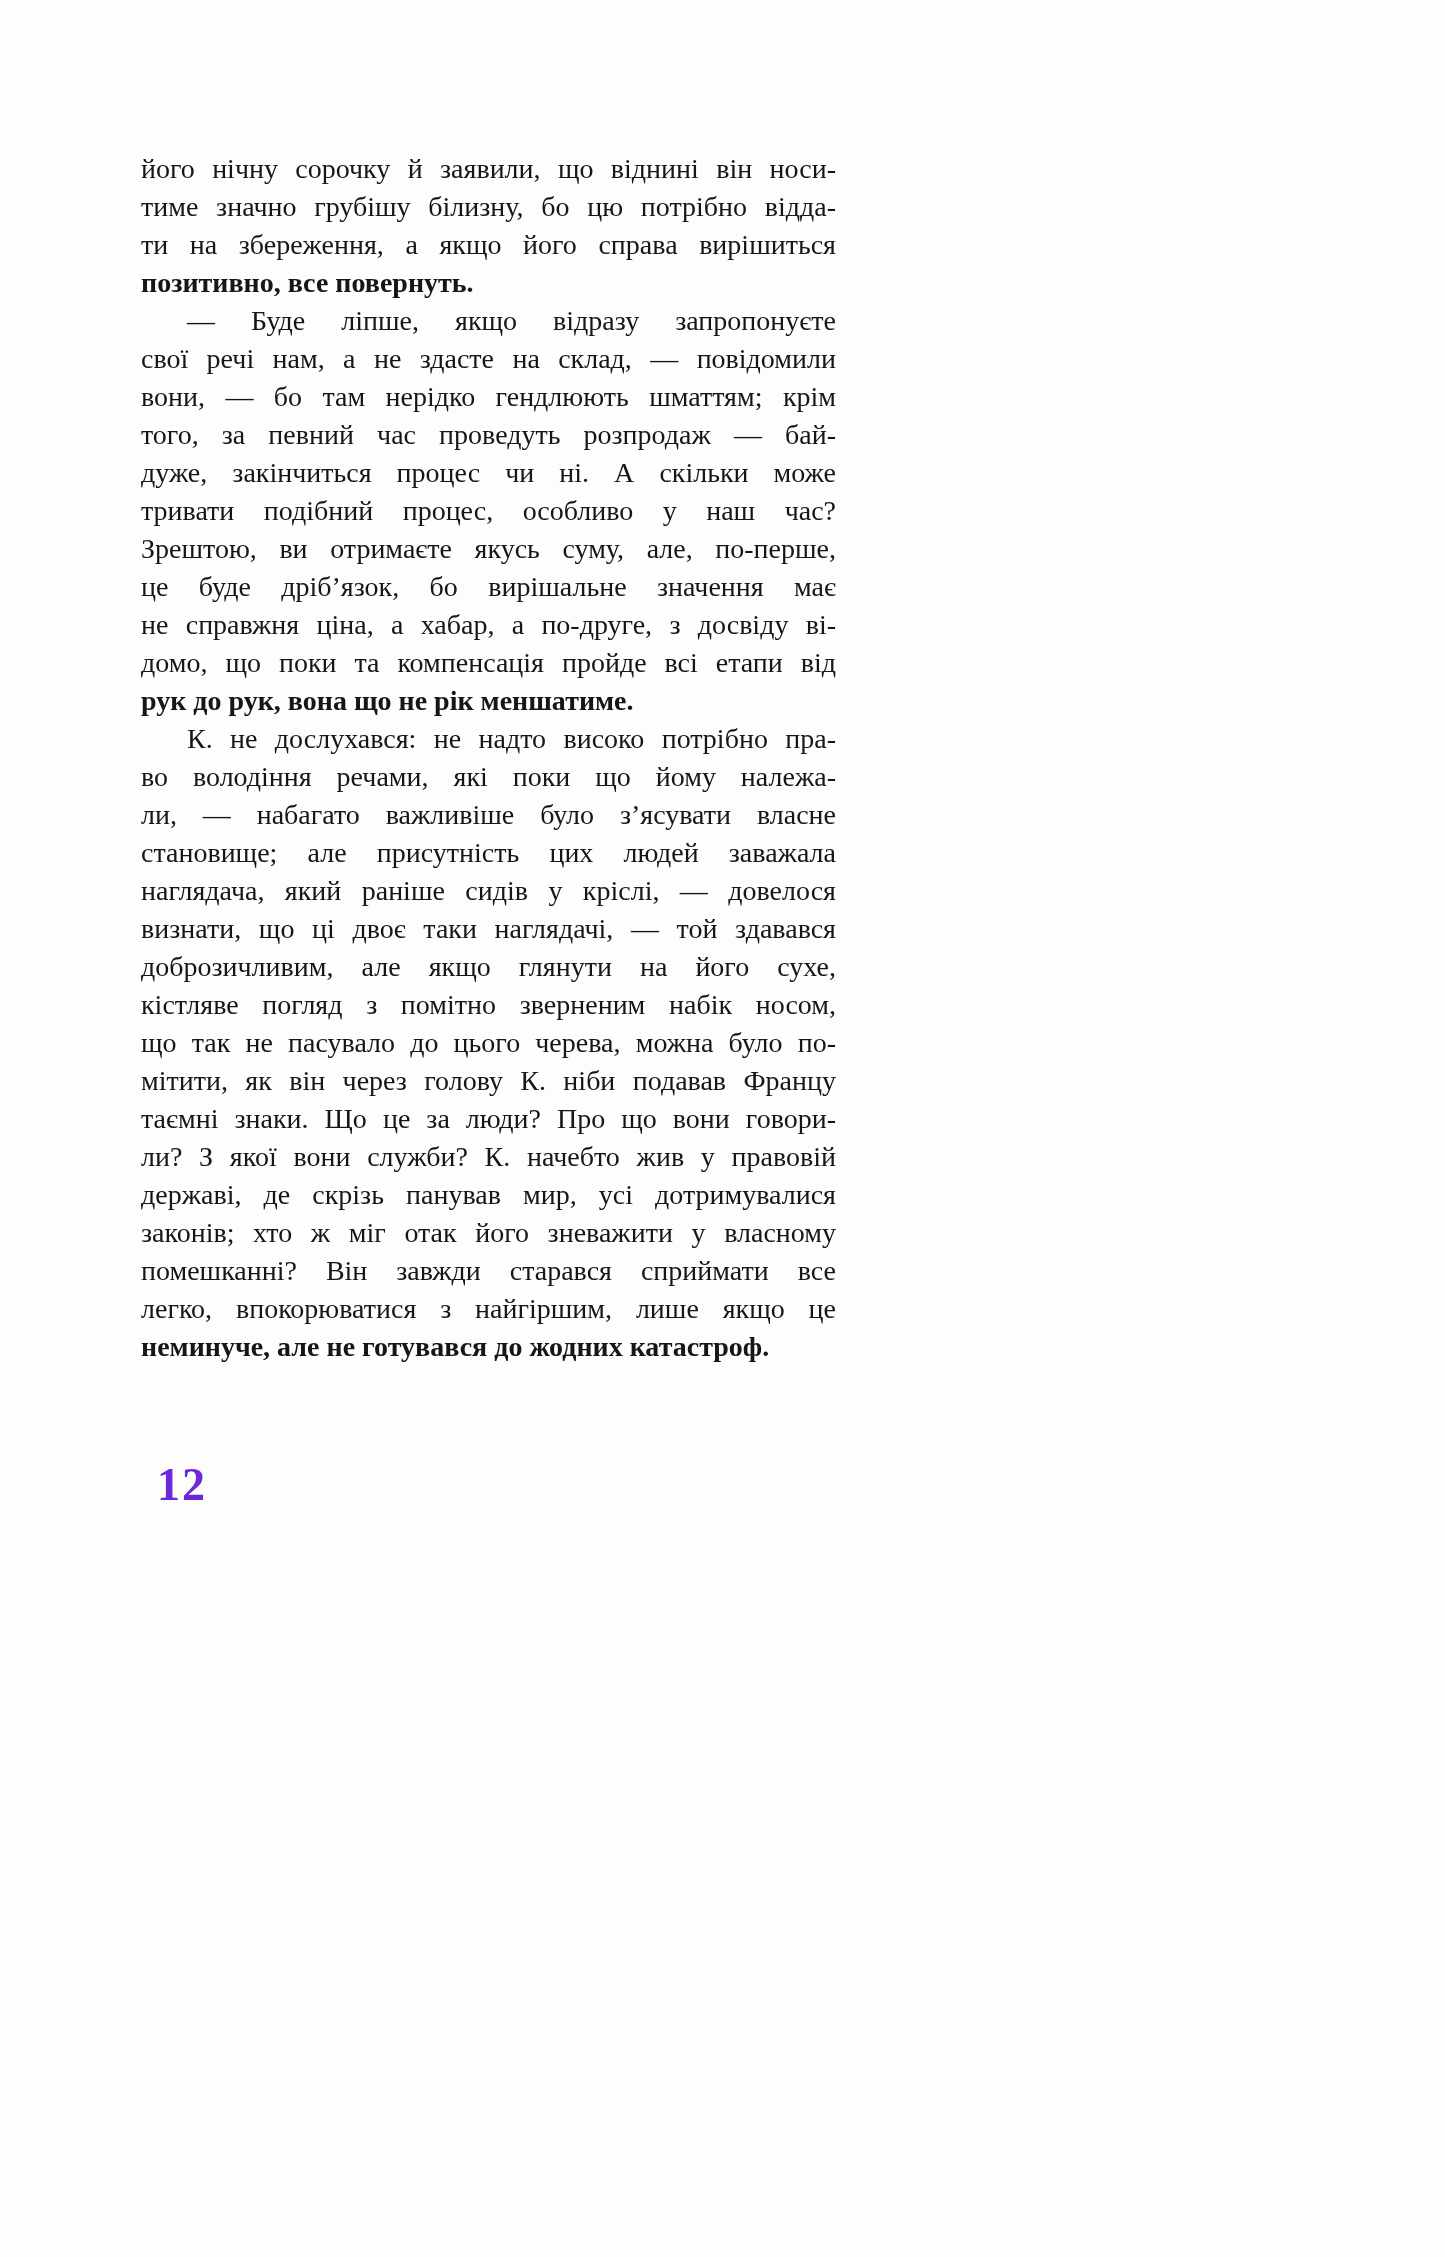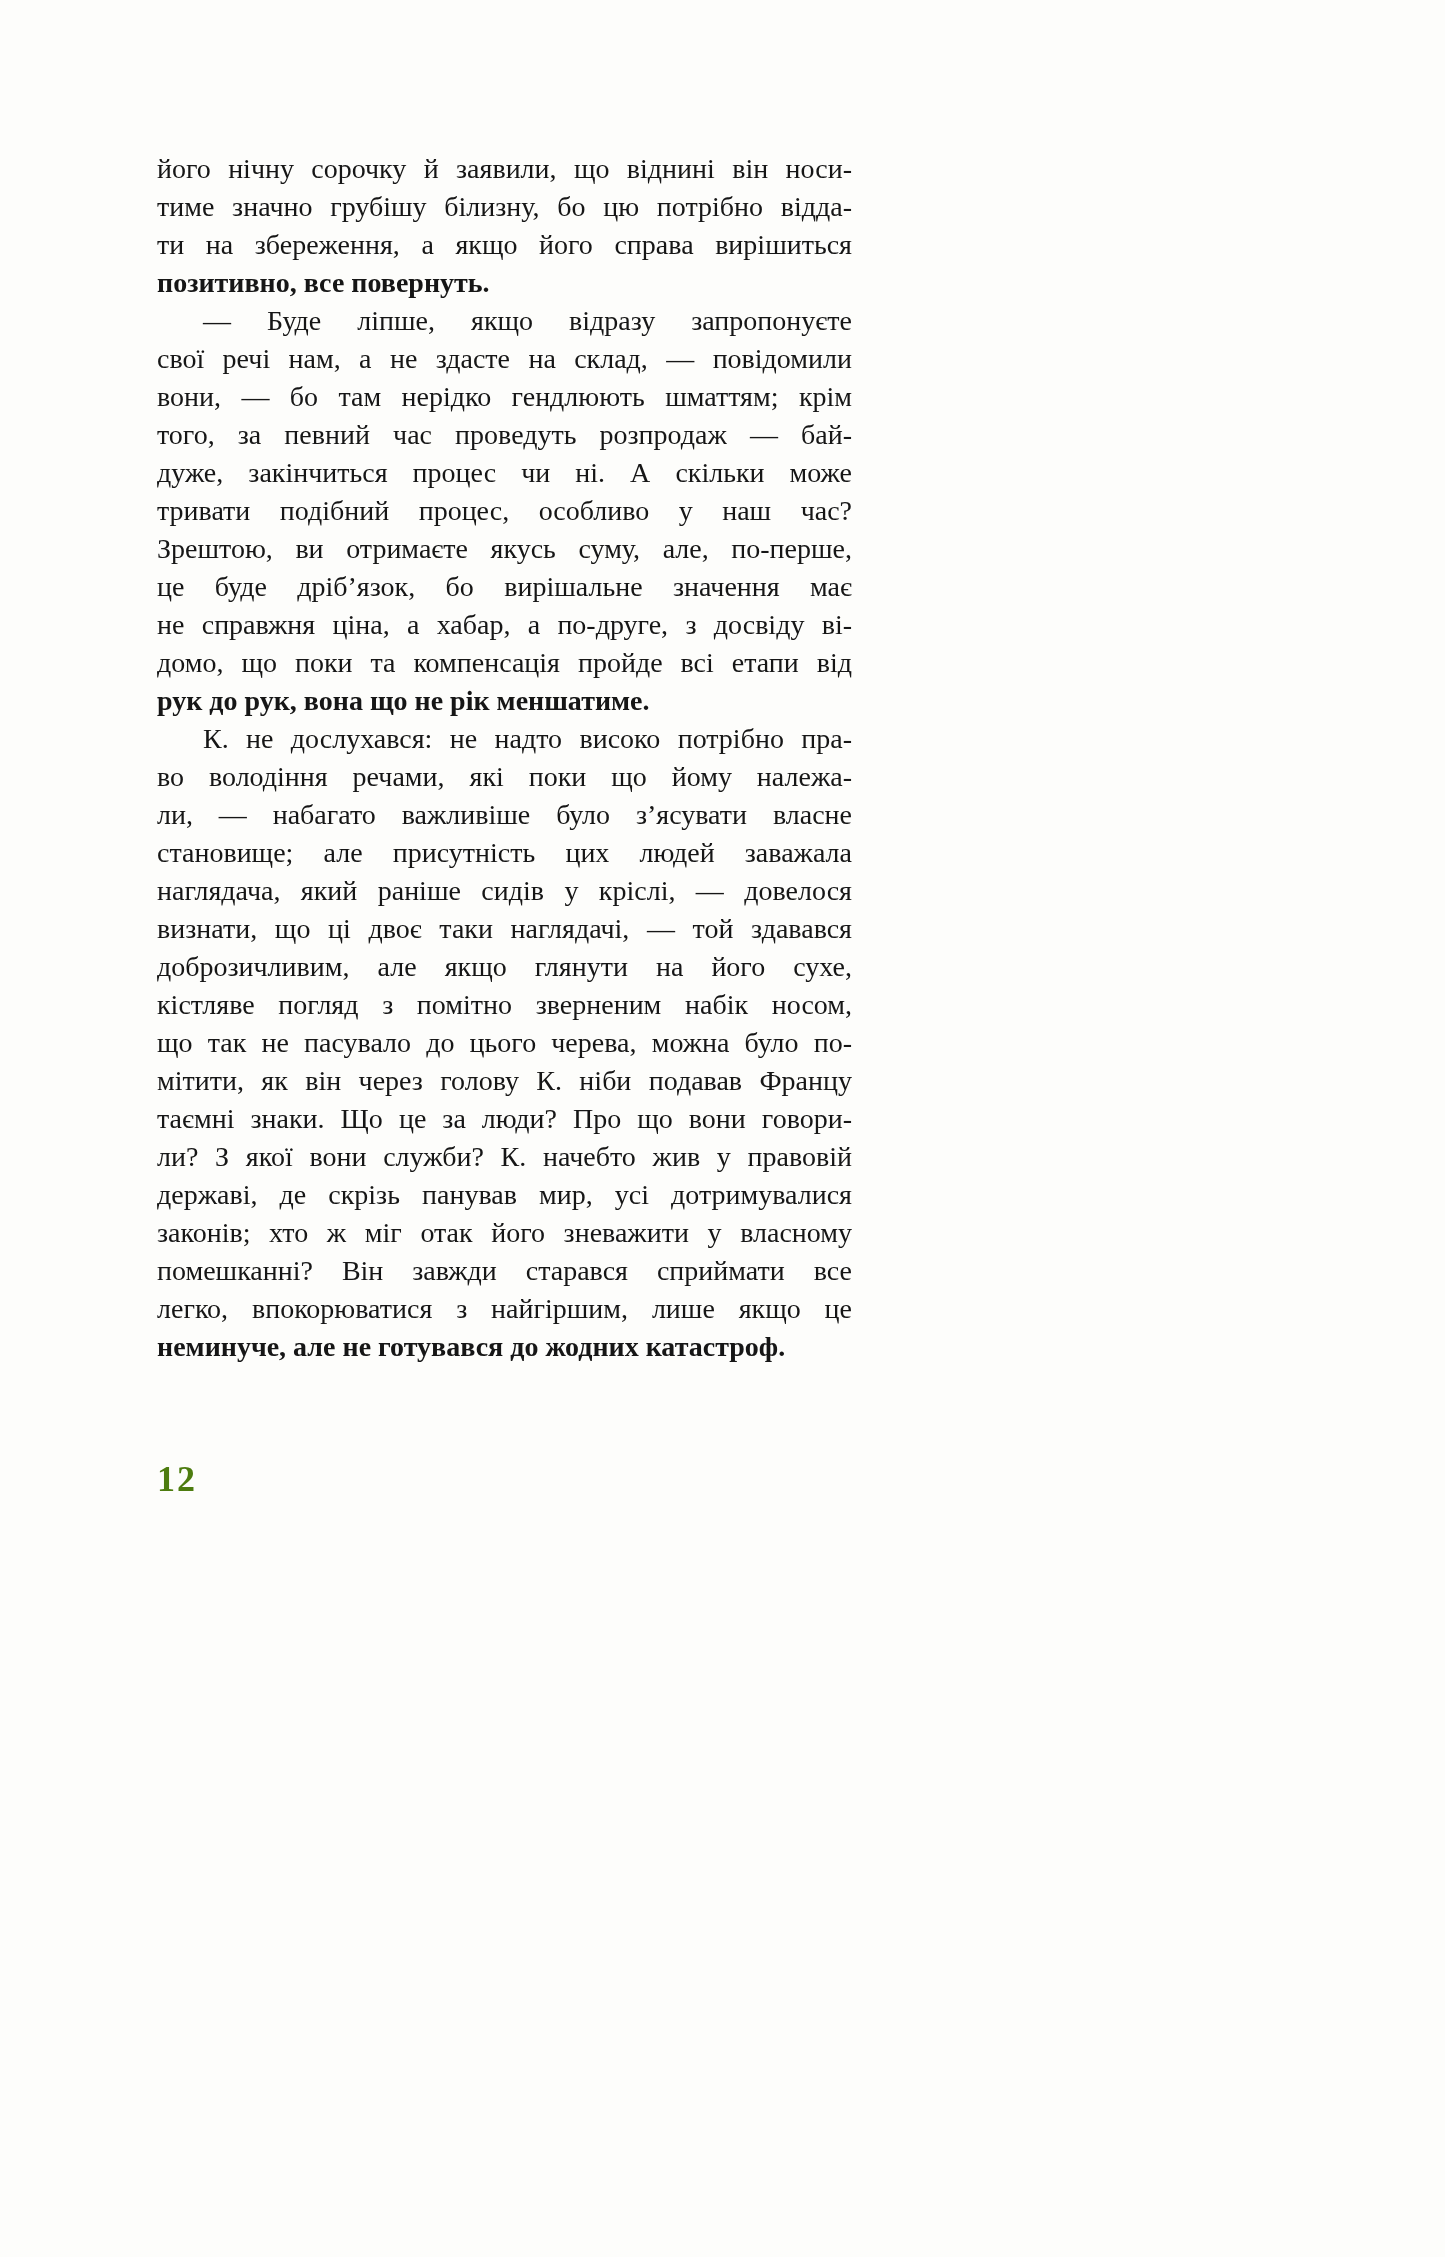--- a/index.html
+++ b/index.html
@@ -11,21 +11,21 @@
     width: 1445px;
     height: 2257px;
     background: #fdfdfb;
     font-family: "Liberation Serif", serif;
     color: #161616;
     position: relative;
     overflow: hidden;
   }
   .text-block {
     position: absolute;
-    left: 157px;
+    left: 141px;
     top: 150px;
     width: 695px;
     font-size: 28px;
     line-height: 38px;
   }
   .paragraph {
     margin: 0;
     padding: 0;
   }
   .line {
@@ -40,24 +40,24 @@
     font-weight: bold;
     -moz-text-align-last: left;
   }
   .paragraph.indented .line.first {
     text-indent: 46px;
   }
   .page-number {
     position: absolute;
     left: 157px;
     top: 1458px;
-    font-size: 36px;
+    font-size: 46px;
     font-weight: bold;
     letter-spacing: 2px;
-    color: #4d7c0f;
+    color: #6d28d9;
     font-family: "Liberation Serif", serif;
   }
 </style>
 </head>
 <body>
 
 <main class="text-block">
     <div class="paragraph">
       <div class="line first">його нічну сорочку й заявили, що віднині він носи-</div>
       <div class="line">тиме значно грубішу білизну, бо цю потрібно відда-</div>

